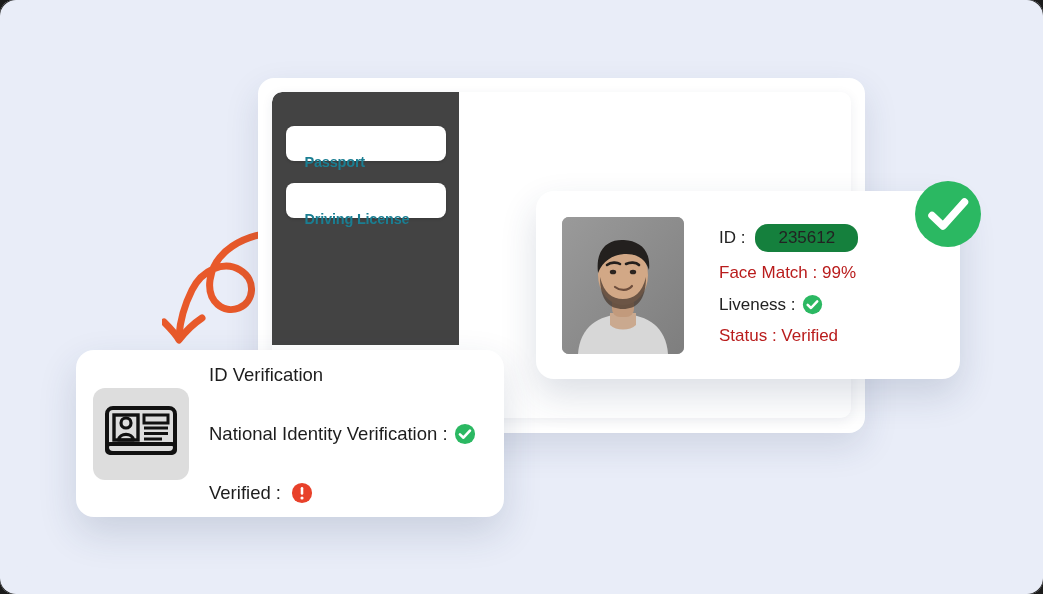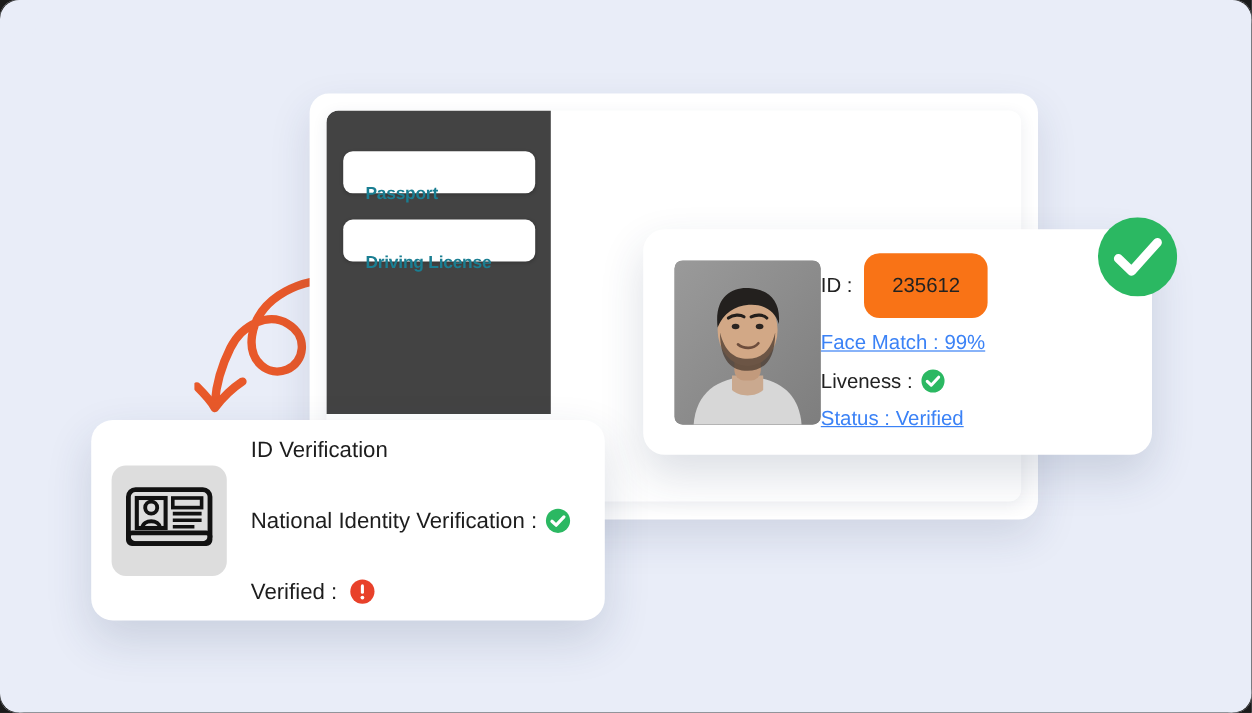--- a/index.html
+++ b/index.html
@@ -123,39 +123,40 @@
   #photo {
     width: 122px;
     height: 137px;
     border-radius: 7px;
     background: #8e8e8e;
     position: relative;
     overflow: hidden;
     flex: none;
   }
   #detail-fields {
+    margin-left: 35px;
     display: flex;
     flex-direction: column;
     gap: 11px;
     text-align: right;
   }
   .field-row {
     display: flex;
     align-items: center;
     font-size: 17px;
     color: #222;
     white-space: nowrap;
   }
-  .field-row.green { color: #3b82f6; text-decoration: underline; }
+  .field-row.green { color: #b91c1c; }
   #id-pill {
     margin-left: 10px;
-    background: #f97316;
+    background: #15803d;
     color: #222222;
     border-radius: 13px;
-    padding: 17px 23px;
+    padding: 4px 23px;
     font-size: 17px;
   }
 
   
   #badge-check {
     position: absolute;
     left: 915px;
     top: 181px;
     width: 66px;
     height: 66px;

